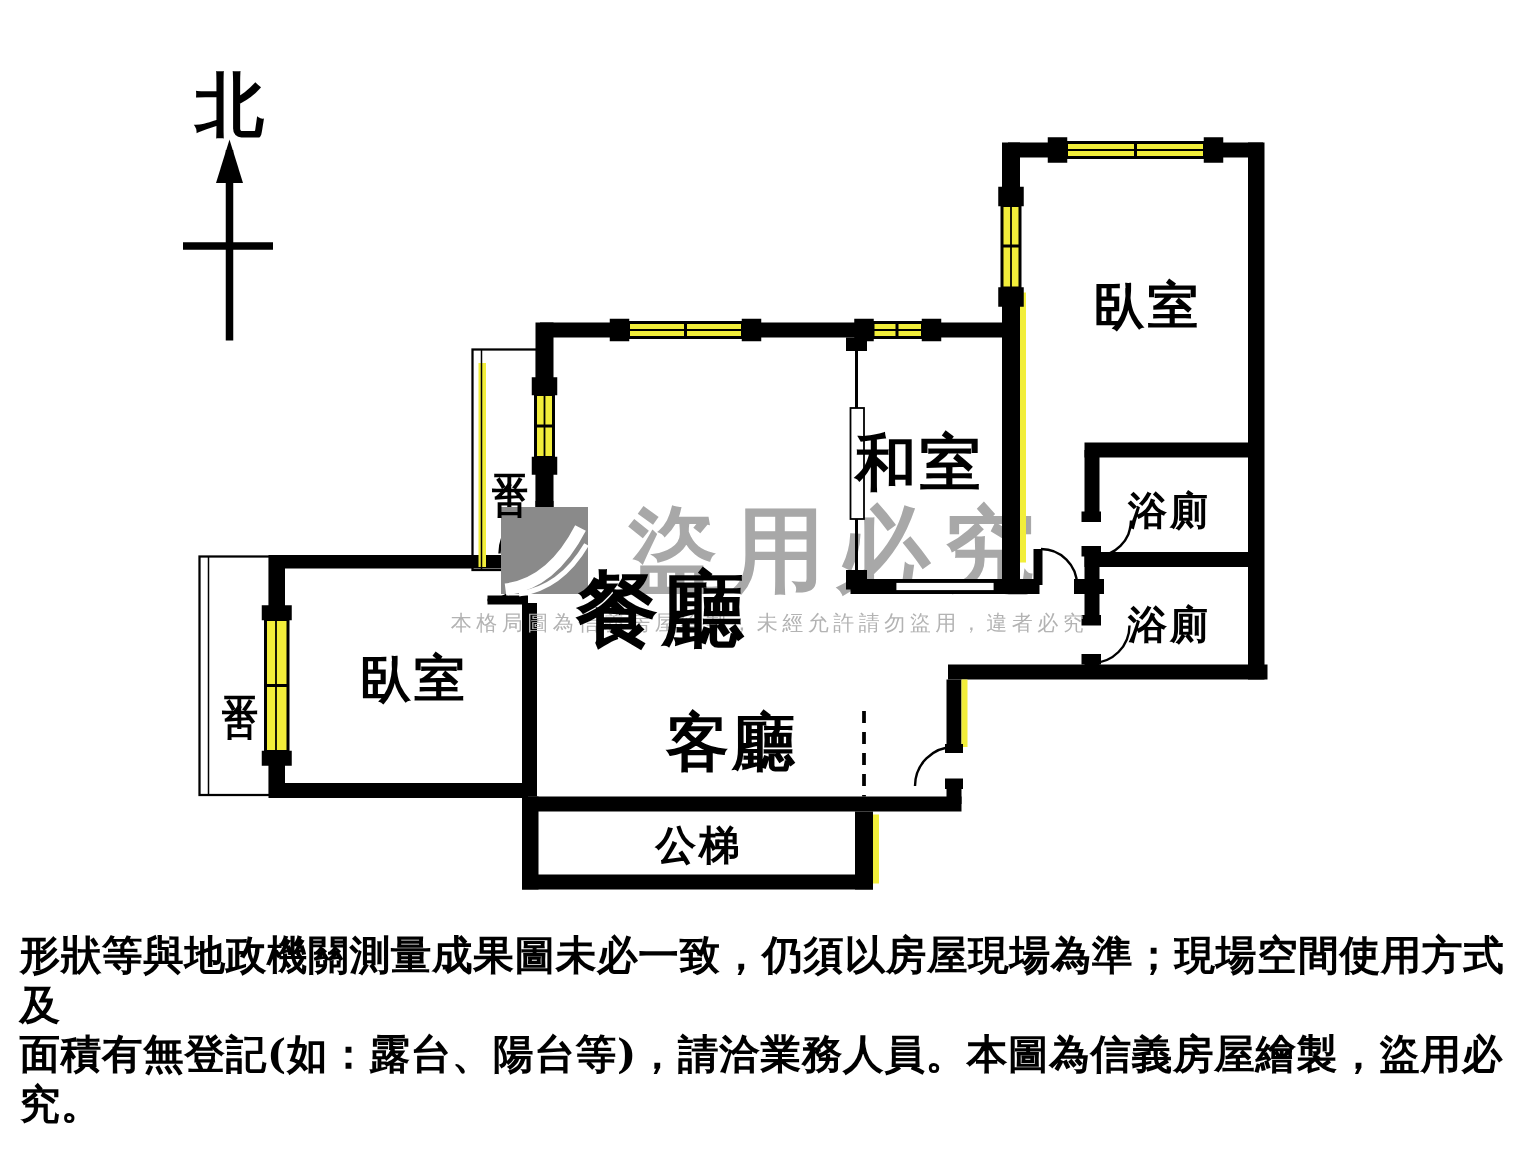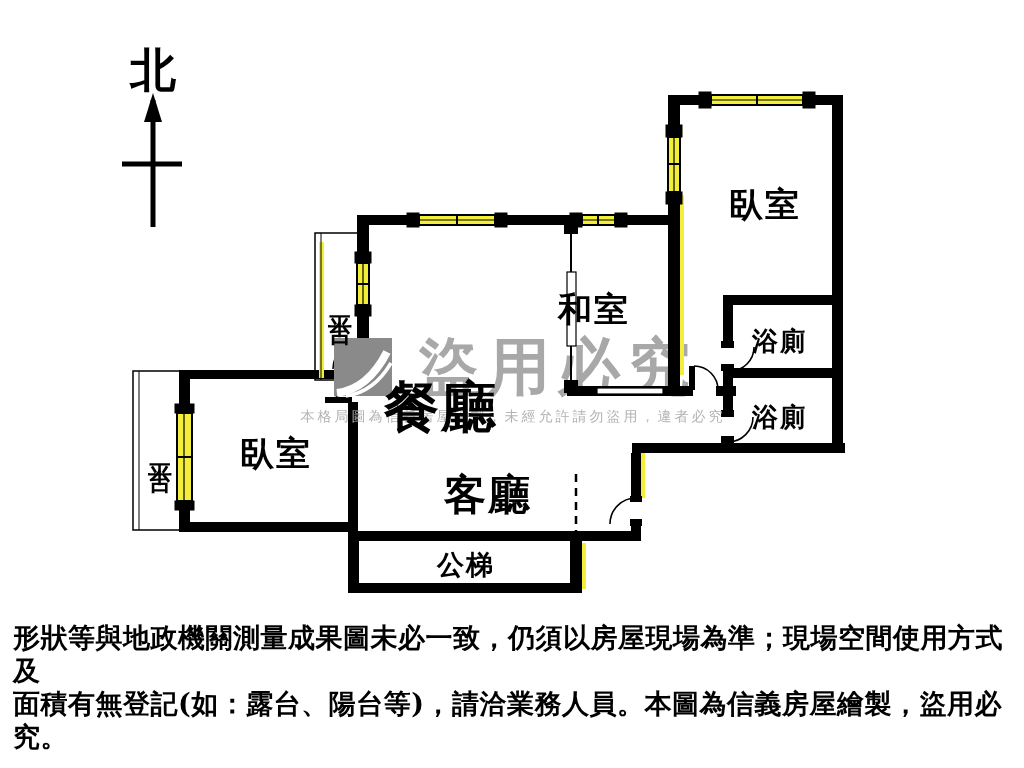--- a/index.html
+++ b/index.html
@@ -169,21 +169,21 @@
       <path d="M337,393 Q368,389 387,352" stroke="#fff" stroke-width="8" fill="none"></path>
       <path d="M346,396 Q374,392 391,363" stroke="#fff" stroke-width="3.5" fill="none"></path>
     </g>
   </svg>
 
   <div class="wm-notice z3" style="left:513px;top:416px;font-size:14px;letter-spacing:3px;">本格局圖為信義房屋繪製，未經允許請勿盜用，違者必究</div>
 
   <div class="room-label z4" style="left:153px;top:70px;font-size:46px;font-weight:700;">北</div>
 
 
-  <div class="room-label z4" style="left:594px;top:309px;font-size:34px;letter-spacing:2px;">和室</div>
+  <div class="room-label z4" style="left:613px;top:309px;font-size:41px;letter-spacing:2px;">和室</div>
 
   <div class="room-label z4" style="left:765px;top:204px;font-size:34px;letter-spacing:2px;">臥室</div>
 
   <div class="room-label z4" style="left:780px;top:341px;font-size:26px;letter-spacing:2px;">浴廁</div>
 
   <div class="room-label z4" style="left:780px;top:417px;font-size:26px;letter-spacing:2px;">浴廁</div>
 
   <div class="room-label z4" style="left:441px;top:406px;font-size:55px;letter-spacing:2px;">餐廳</div>
 
   <div class="room-label z4" style="left:488px;top:495px;font-size:42px;letter-spacing:2px;">客廳</div>

